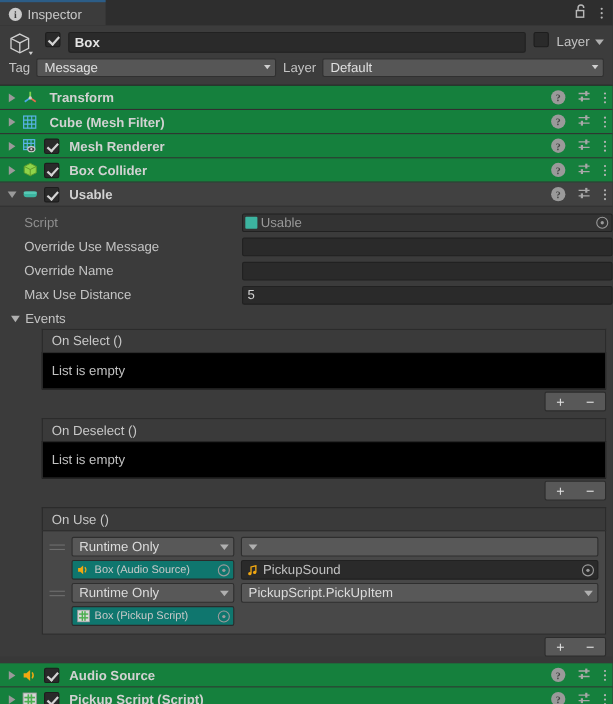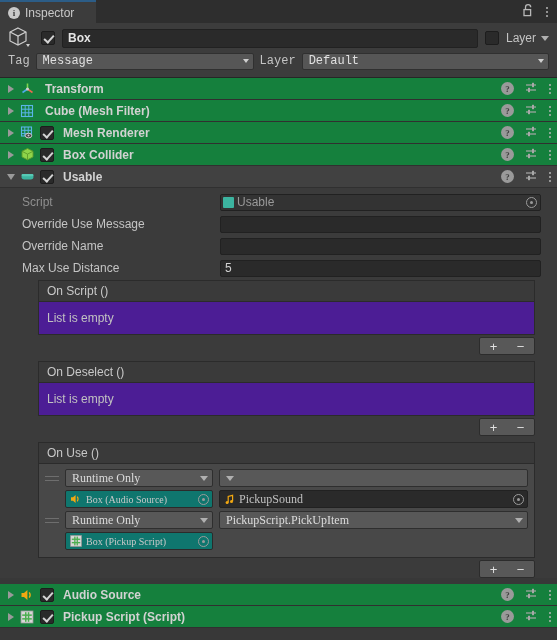--- a/index.html
+++ b/index.html
@@ -44,22 +44,22 @@
   }
   .kebab { display: flex; flex-direction: column; gap: 2px; align-items: center; }
   .kebab i { width: 2px; height: 2px; background: #b4b4b4; border-radius: 50%; display: block; }
 
   
   .go-header {
     background: #3c3c3c;
     padding: 6px 8px 7px 8px;
     border-bottom: 1px solid #262626;
   }
-  .go-row1 { display: flex; align-items: center; gap: 7px; height: 18px; }
-  .go-row2 { display: flex; align-items: center; gap: 6px; height: 18px; margin-top: 5px; font-family: Liberation Mono, monospace; }
+  .go-row1 { display: flex; gap: 7px; height: 18px; }
+  .go-row2 { display: flex; align-items: center; gap: 6px; height: 18px; margin-top: 5px; }
 
   .cube-icon { width: 26px; height: 24px; position: relative; flex: 0 0 26px; }
 
   .cbx {
     width: 14px; height: 14px;
     background: #2a2a2a;
     border: 1px solid #1d1d1d;
     border-radius: 2px;
     position: relative;
     flex: 0 0 14px;
@@ -129,21 +129,21 @@
   .comp-tools { display: flex; align-items: center; gap: 11px; }
   .help-glyph {
     width: 13px; height: 13px; border-radius: 50%;
     background: #9a9a9a; color: #414141;
     font-size: 9px; font-weight: bold;
     display:flex;align-items:center;justify-content:center;
     font-family: "Liberation Serif", serif;
   }
 
   
-  .usable-body { background: #3b3b3b; padding: 4px 16px 0 6px; }
+  .usable-body { background: #3b3b3b; padding: 4px 0 0 6px; }
   .prop-row { display: flex; align-items: center; height: 20px; margin-bottom: 2px; }
   .prop-label { width: 214px; font-size: 12px; color: #c4c4c4; padding-left: 16px; }
   .prop-label.dim { color: #8f8f8f; }
   .obj-field {
     flex: 1; height: 17px;
     background: #2a2a2a;
     border: 1px solid #212121;
     border-radius: 2px;
     display: flex; align-items: center;
     padding: 0 3px 0 2px;
@@ -181,21 +181,21 @@
   .evt-title {
     background: #3a3a3a;
     border: 1px solid #2b2b2b;
     border-bottom: none;
     height: 21px;
     display: flex; align-items: center;
     padding-left: 8px;
     font-size: 12px; color: #c8c8c8;
   }
   .evt-empty {
-    background: #4c1d95;
+    background: #000000;
     border: 1px solid #2b2b2b;
     height: 34px;
     display: flex; align-items: center;
     padding-left: 8px;
     font-size: 12px; color: #c2c2c2;
   }
   .evt-list {
     background: #484848;
     border: 1px solid #2b2b2b;
     padding: 5px 6px 4px 6px;
@@ -211,21 +211,21 @@
     border-radius: 2px;
     height: 18px;
   }
   .pm-btn {
     width: 27px; height: 100%;
     display: flex; align-items: center; justify-content: center;
     color: #e2e2e2; font-size: 13px; line-height: 1;
   }
 
   
-  .evt-entry { margin-bottom: 3px; font-family: Liberation Serif, serif; }
+  .evt-entry { margin-bottom: 3px; }
   .entry-line { display: flex; align-items: center; gap: 6px; margin-bottom: 3px; }
   .drag-handle { width: 14px; flex: 0 0 14px; display: flex; flex-direction: column; gap: 3px; }
   .drag-handle i { display:block; height: 1px; background: #6e6e6e; width: 100%; }
   .entry-dd {
     width: 148px; height: 18px;
     background: #585858;
     border: 1px solid #2e2e2e;
     border-radius: 2px;
     display: flex; align-items: center; justify-content: space-between;
     padding: 0 4px 0 6px;
@@ -502,23 +502,27 @@
   <div class="prop-row">
     <span class="prop-label">Override Name</span>
     <span class="text-field"></span>
   </div>
 
   <div class="prop-row">
     <span class="prop-label">Max Use Distance</span>
     <span class="text-field">5</span>
   </div>
 
+  <div class="events-head">
+    <span class="arrow-d"></span>
+    <span class="events-label">Events</span>
+  </div>
 
   <div class="evt-block">
-    <div class="evt-title">On Script ()</div>
+    <div class="evt-title">On Select ()</div>
     <div class="evt-empty">List is empty</div>
     <div class="evt-footer">
       <div class="pm-group">
         <span class="pm-btn">+</span>
         <span class="pm-btn">−</span>
       </div>
     </div>
   </div>
 
   <div class="evt-block">

